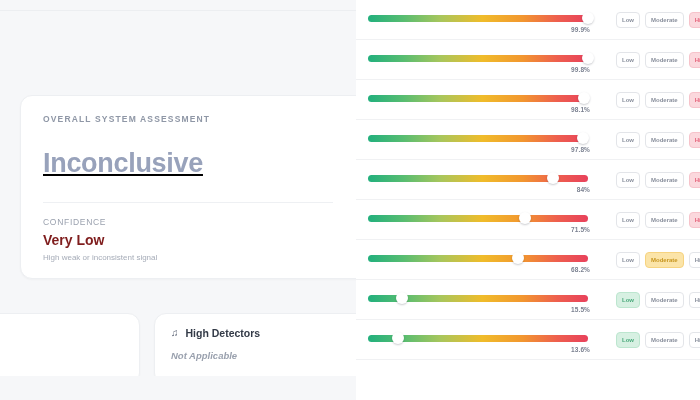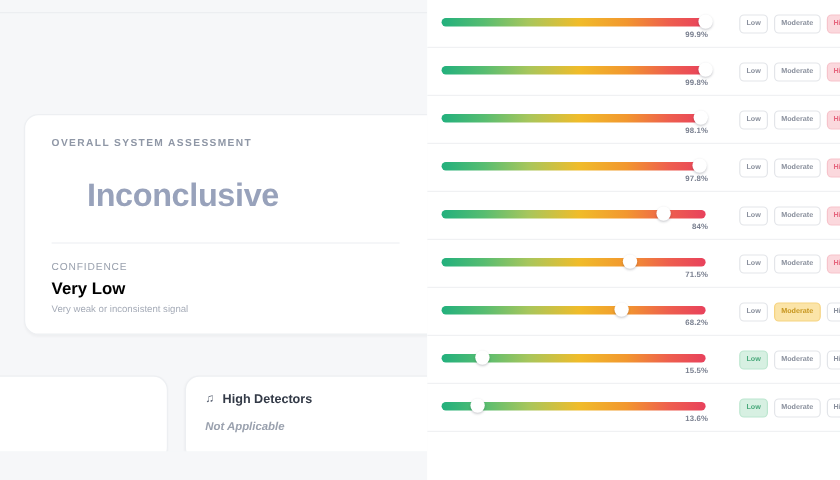--- a/index.html
+++ b/index.html
@@ -41,22 +41,23 @@
     font-size: 8.5px;
     font-weight: 700;
     letter-spacing: 1.15px;
     color: #8f97a6;
     text-transform: uppercase;
   }
   .verdict-wrap {
     height: 78px;
     display: flex;
     align-items: center;
-    justify-content: center;
+    justify-content: flex-start;
     padding-right: 115px;
+    text-decoration: underline;
   }
   .verdict {
     font-size: 27px;
     font-weight: 700;
     color: #98a2bb;
     letter-spacing: -0.3px;
   }
   .card-divider {
     height: 1px;
     background: #eef0f3;
@@ -67,21 +68,21 @@
   .confidence-label {
     font-size: 8.5px;
     letter-spacing: .7px;
     color: #9aa1ae;
     text-transform: uppercase;
     margin-bottom: 5px;
   }
   .confidence-value {
     font-size: 14px;
     font-weight: 700;
-    color: #000000;
+    color: #7f1d1d;
     margin-bottom: 5px;
   }
   .confidence-note {
     font-size: 8px;
     color: #a6acb8;
   }
 
   
   .bottom-cards {
     position: absolute;
@@ -226,21 +227,21 @@
 
       <div class="verdict-wrap">
         <div class="verdict">Inconclusive</div>
       </div>
 
       <div class="card-divider"></div>
 
       <div class="confidence-block">
         <div class="confidence-label">CONFIDENCE</div>
         <div class="confidence-value">Very Low</div>
-        <div class="confidence-note">Very weak or inconsistent signal</div>
+        <div class="confidence-note">High weak or inconsistent signal</div>
       </div>
     </div>
 
     <div class="bottom-cards">
       <div class="mini-card blank"></div>
       <div class="mini-card audio">
         <div class="mini-head">
           <span class="note-icon">♫</span>
           <span class="mini-title">High Detectors</span>
         </div>

